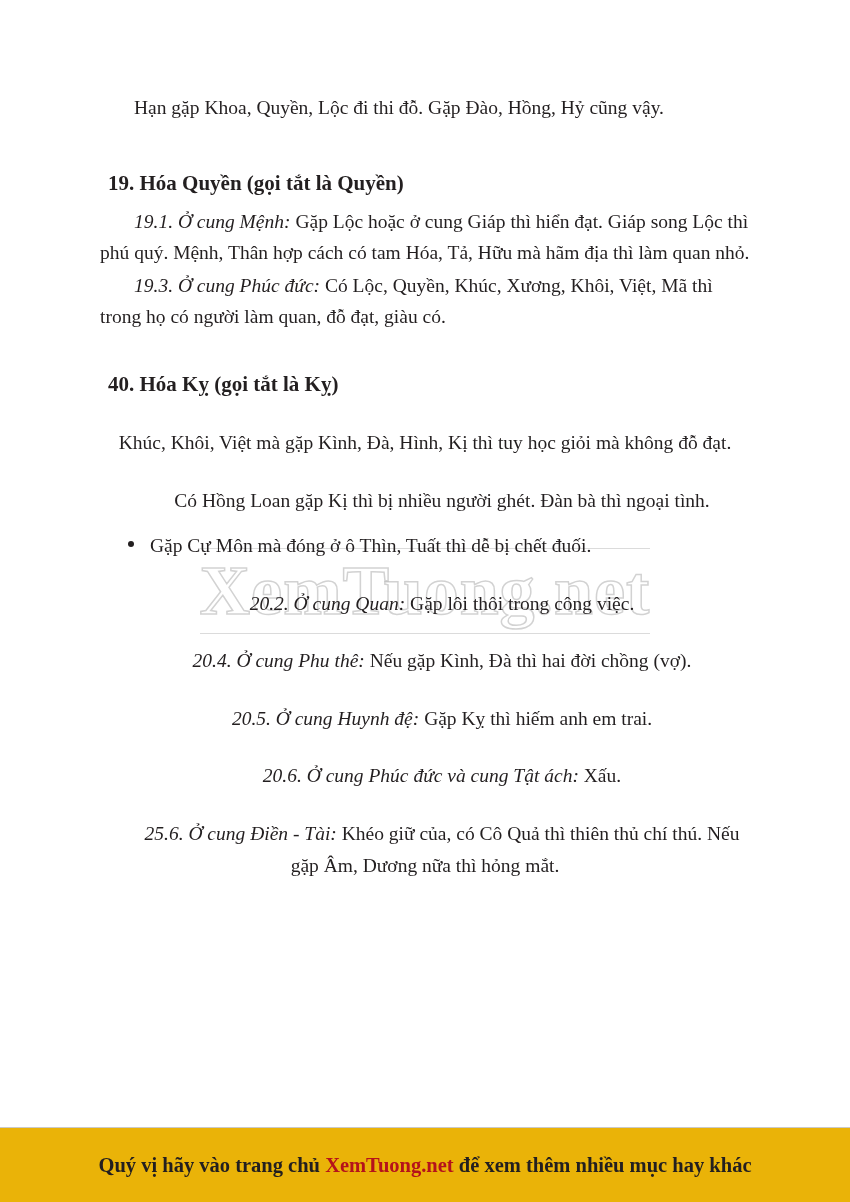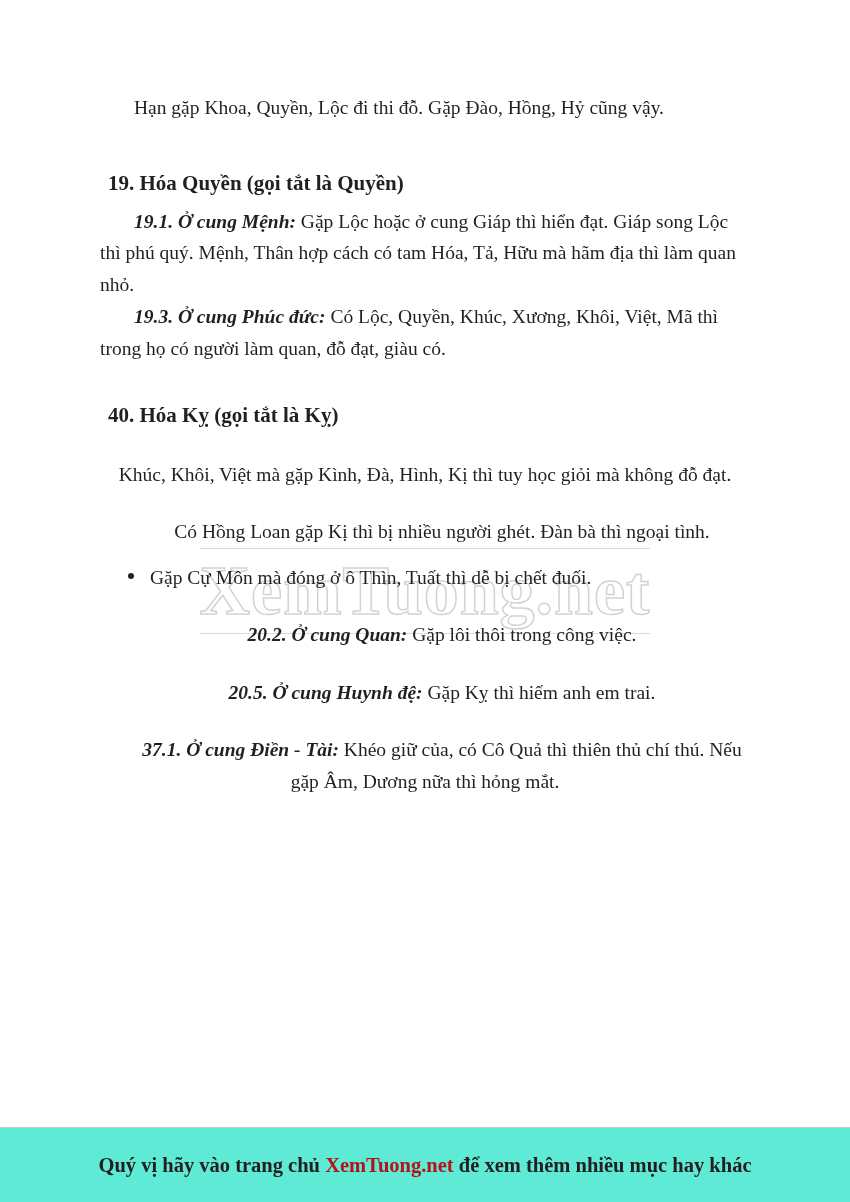--- a/index.html
+++ b/index.html
@@ -34,21 +34,21 @@
   }
   .indent {
     text-indent: 34px;
   }
   .heading {
     font-weight: bold;
     font-size: 21px;
     margin: 42px 0 6px 8px;
   }
   .lead {
-    font-weight: bold;
+    font-weight: normal;
     font-style: italic;
   }
   .para {
     margin-bottom: 1px;
   }
   .spaced {
     margin-top: 26px;
     text-align: center;
   }
   .bullet {
@@ -93,21 +93,21 @@
   .footer {
     position: absolute;
     left: 0;
     right: 0;
     bottom: 0;
     height: 74px;
     border-top: 1px solid #c9c9c9;
     display: flex;
     align-items: center;
     justify-content: center;
-    background: #5eead4;
+    background: #eab308;
     z-index: 3;
     margin-top: 39px;
   }
   .footer-text {
     font-family: "Liberation Serif", serif;
     font-weight: bold;
     font-size: 20.5px;
     color: #231f20;
     white-space: nowrap;
   }
@@ -151,28 +151,34 @@
       <span class="dot"></span>
       <span>Gặp Cự Môn mà đóng ở ô Thìn, Tuất thì dễ bị chết đuối.</span>
     </div>
 
     <p class="para spaced indent">
       <span class="lead">20.2. Ở cung Quan:</span><span> Gặp lôi thôi trong công việc.</span>
     </p>
 
 
 
+    <p class="para spaced indent">
+      <span class="lead">20.4. Ở cung Phu thê:</span><span> Nếu gặp Kình, Đà thì hai đời chồng (vợ).</span>
+    </p>
 
     <p class="para spaced indent">
       <span class="lead">20.5. Ở cung Huynh đệ:</span><span> Gặp Kỵ thì hiếm anh em trai.</span>
     </p>
 
+    <p class="para spaced indent">
+      <span class="lead">20.6. Ở cung Phúc đức và cung Tật ách:</span><span> Xấu.</span>
+    </p>
 
     <p class="para spaced indent">
-      <span class="lead">37.1. Ở cung Điền - Tài:</span><span> Khéo giữ của, có Cô Quả thì thiên thủ chí thú. Nếu gặp Âm, Dương nữa thì hỏng mắt.</span>
+      <span class="lead">25.6. Ở cung Điền - Tài:</span><span> Khéo giữ của, có Cô Quả thì thiên thủ chí thú. Nếu gặp Âm, Dương nữa thì hỏng mắt.</span>
     </p>
 
   </div>
 
   <div class="footer">
     <div class="footer-text">
       <span>Quý vị hãy vào trang chủ </span><span class="brand">XemTuong.net</span><span> để xem thêm nhiều mục hay khác</span>
     </div>
   </div>
 

